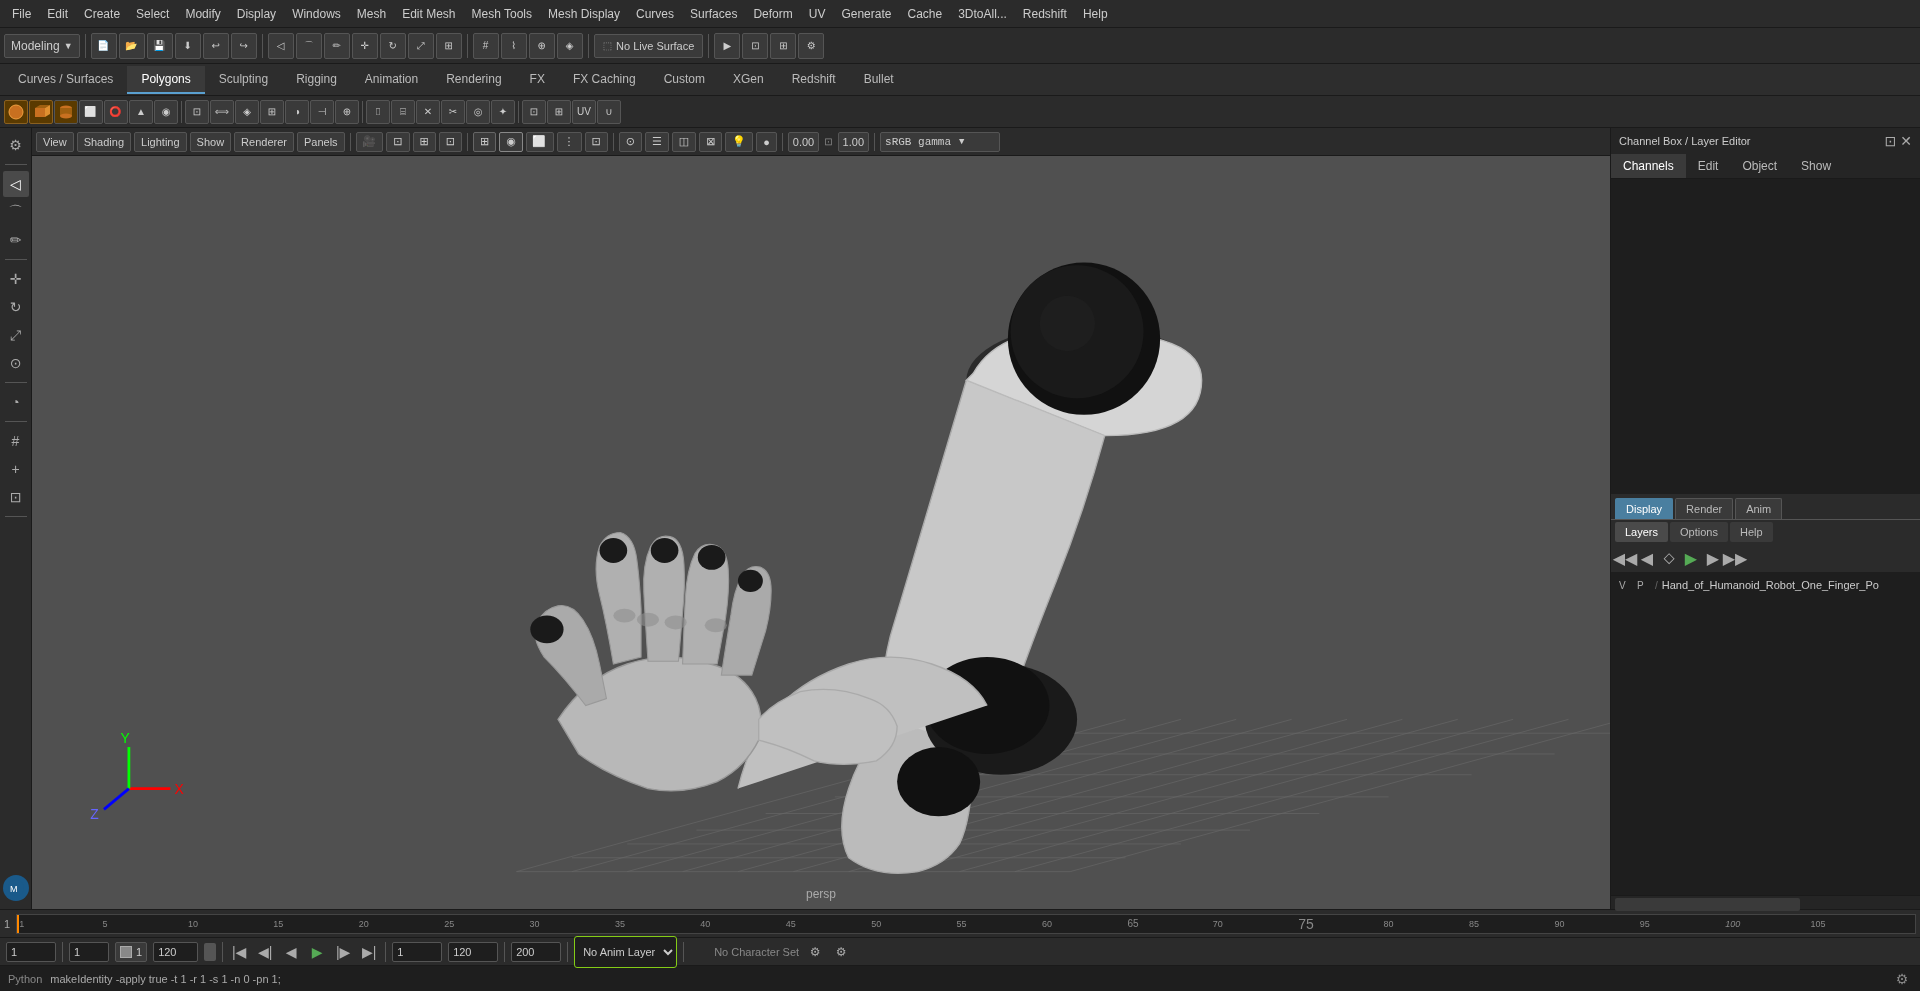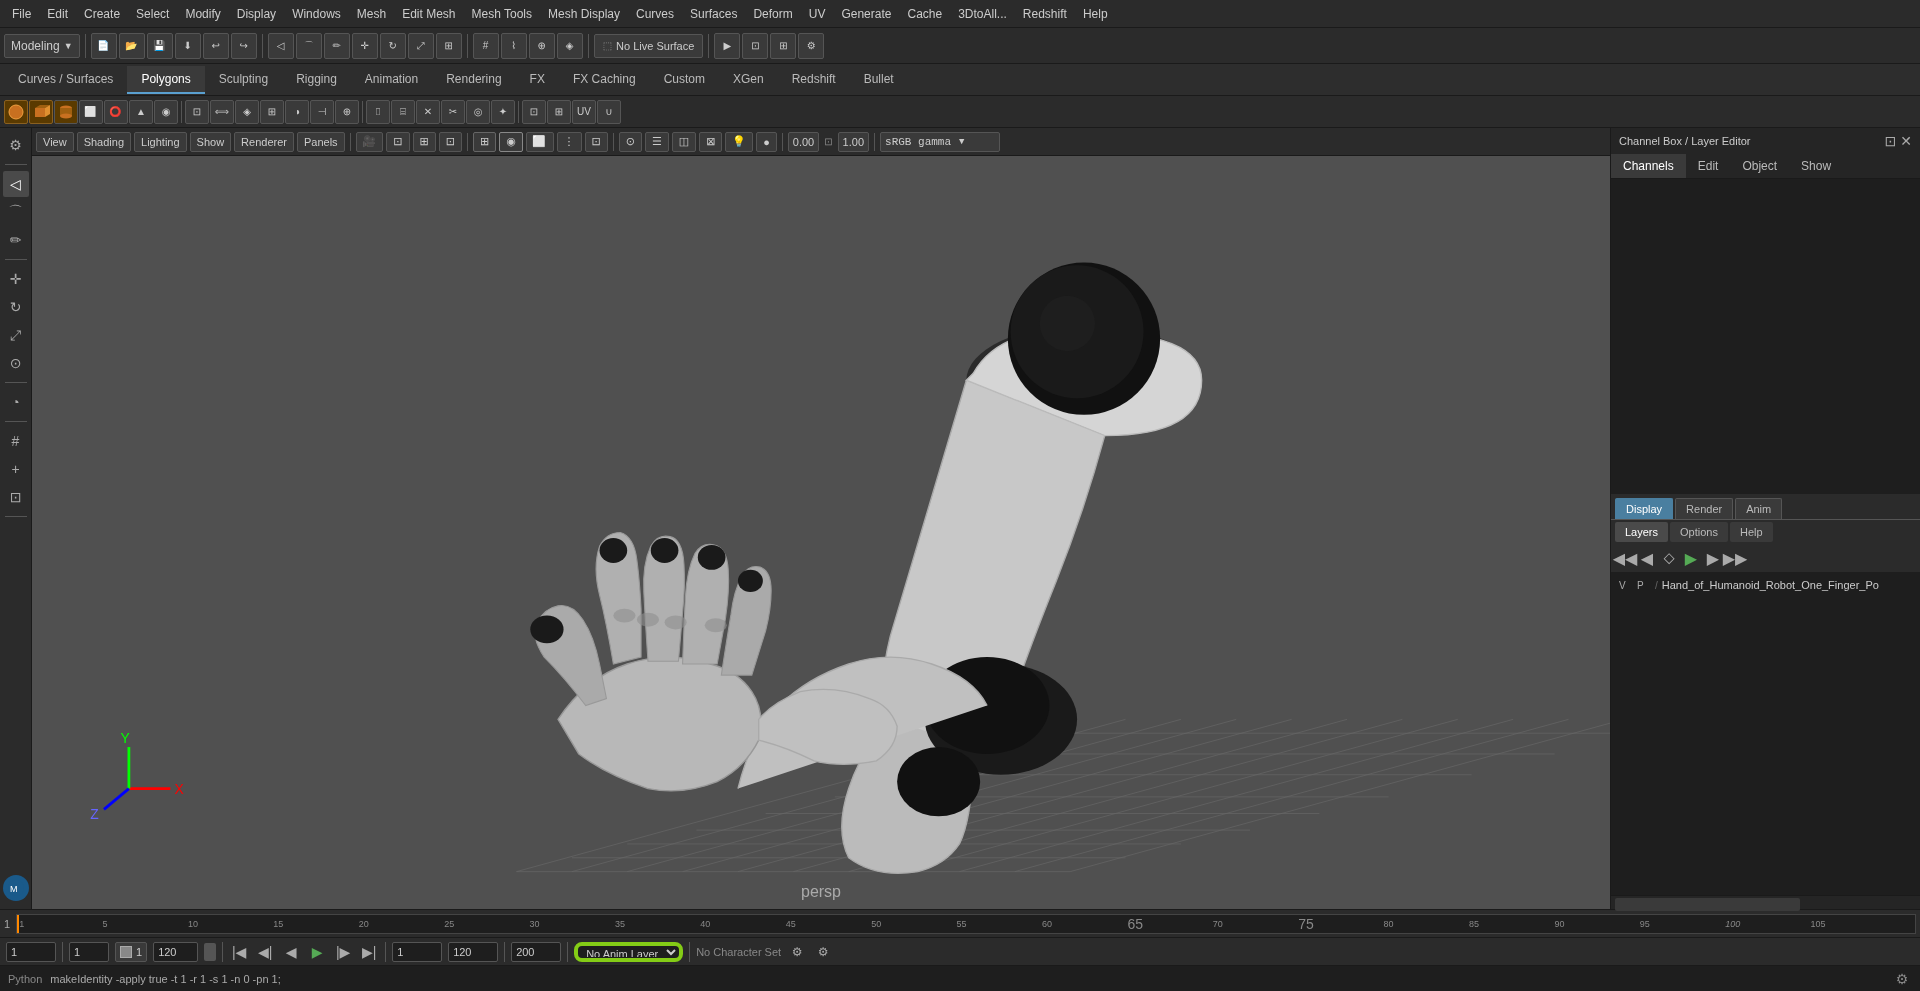--- a/index.html
+++ b/index.html
@@ -23,21 +23,21 @@
 
     
     #left-toolbar { width: 32px; background: #2b2b2b; display: flex; flex-direction: column; align-items: center; padding: 4px 0; gap: 2px; border-right: 1px solid #1a1a1a; }
     .left-btn { width: 26px; height: 26px; display: flex; align-items: center; justify-content: center; cursor: pointer; color: #aaa; border-radius: 2px; font-size: 14px; }
     .left-btn.active { background: #4a4a4a; color: #fff; }
     .left-separator { width: 22px; height: 1px; background: #555; margin: 4px 0; }
     #viewport-toolbar { display: flex; align-items: center; background: #2b2b2b; height: 28px; padding: 0 4px; gap: 3px; border-bottom: 1px solid #1a1a1a; }
     .vp-btn { display: flex; align-items: center; justify-content: center; padding: 1px 6px; background: #3a3a3a; border: 1px solid #555; border-radius: 2px; cursor: pointer; color: #ccc; font-size: 11px; height: 20px; }
     .vp-separator { width: 1px; height: 18px; background: #555; margin: 0 2px; }
     #viewport-canvas { flex: 1; background: #505050; position: relative; overflow: hidden; }
-    .persp-label { position: absolute; bottom: 8px; left: 50%; transform: translateX(-50%); color: #aaa; font-size: 16px; }
+    .persp-label { position: absolute; bottom: 8px; left: 50%; transform: translateX(-50%); color: #aaa; font-size: 12px; }
 
     
     #icon-toolbar { display: flex; align-items: center; background: #2b2b2b; height: 32px; padding: 0 4px; border-bottom: 1px solid #1a1a1a; gap: 1px; flex-wrap: nowrap; }
     .icon-btn { display: flex; align-items: center; justify-content: center; width: 24px; height: 24px; background: #3a3a3a; border: 1px solid #555; border-radius: 2px; cursor: pointer; color: #ccc; font-size: 10px; }
     .icon-sep { width: 1px; height: 22px; background: #555; margin: 0 2px; }
     .gamma-input { display: flex; align-items: center; background: #3a3a3a; border: 1px solid #555; border-radius: 2px; padding: 0 4px; height: 20px; font-size: 11px; color: #ccc; gap: 4px; }
 
     
     #right-panel { width: 310px; background: #2b2b2b; display: flex; flex-direction: column; border-left: 1px solid #1a1a1a; }
     #channel-box-header { display: flex; align-items: center; justify-content: space-between; background: #252525; padding: 4px 8px; height: 26px; }
@@ -67,22 +67,22 @@
     
     #timeline-area { height: 28px; background: #2b2b2b; display: flex; align-items: center; border-top: 1px solid #1a1a1a; padding: 0 4px; }
     #timeline-ruler { flex: 1; height: 20px; background: #1e1e1e; border: 1px solid #444; position: relative; overflow: hidden; }
 
     
     #bottom-controls { display: flex; align-items: center; background: #2b2b2b; height: 28px; padding: 0 6px; border-top: 1px solid #1a1a1a; gap: 6px; }
     .frame-input { background: #1e1e1e; border: 1px solid #555; border-radius: 2px; color: #ccc; font-size: 11px; padding: 1px 4px; width: 50px; height: 20px; }
     .range-input { background: #1e1e1e; border: 1px solid #555; border-radius: 2px; color: #ccc; font-size: 11px; padding: 1px 4px; width: 50px; height: 20px; }
     .playback-btn { color: #aaa; cursor: pointer; font-size: 14px; width: 20px; height: 20px; display: flex; align-items: center; justify-content: center; }
     .bc-separator { width: 1px; height: 20px; background: #555; }
-    .layer-dropdown { background: #1e1e1e; border: 4px solid #84cc16; border-radius: 8px; color: #ccc; font-size: 11px; padding: 1px 4px; height: 20px; cursor: pointer; }
-    .char-set-label { color: #888; font-size: 11px; }
+    .layer-dropdown { background: #1e1e1e; border: 1px solid #84cc16; border-radius: 3px; color: #ccc; font-size: 11px; padding: 1px 4px; height: 32px; cursor: pointer; }
+    .char-set-label { color: #888; font-size: 11px; margin-left: 24px; }
 
     
     #status-bar { display: flex; align-items: center; background: #1e1e1e; height: 26px; padding: 0 8px; border-top: 1px solid #1a1a1a; gap: 8px; }
     .status-section { color: #888; font-size: 11px; }
     .status-cmd { flex: 1; color: #aaa; font-size: 11px; }
 
     
     #robot-viz { position: absolute; top: 0; left: 0; width: 100%; height: 100%; }
 
     
@@ -452,21 +452,21 @@
       <span style="position:absolute; left:13.5%; color:#888; font-size:9px;">15</span>
       <span style="position:absolute; left:18%; color:#888; font-size:9px;">20</span>
       <span style="position:absolute; left:22.5%; color:#888; font-size:9px;">25</span>
       <span style="position:absolute; left:27%; color:#888; font-size:9px;">30</span>
       <span style="position:absolute; left:31.5%; color:#888; font-size:9px;">35</span>
       <span style="position:absolute; left:36%; color:#888; font-size:9px;">40</span>
       <span style="position:absolute; left:40.5%; color:#888; font-size:9px;">45</span>
       <span style="position:absolute; left:45%; color:#888; font-size:9px;">50</span>
       <span style="position:absolute; left:49.5%; color:#888; font-size:9px;">55</span>
       <span style="position:absolute; left:54%; color:#888; font-size:9px;">60</span>
-      <span style="position:absolute; left:58.5%; color:#888; font-size:14px;">65</span>
+      <span style="position:absolute; left:58.5%; color:#888; font-size:10px;">65</span>
       <span style="position:absolute; left:63%; color:#888; font-size:9px;">70</span>
       <span style="position:absolute; left:67.5%; color:#888; font-size:14px;">75</span>
       <span style="position:absolute; left:72%; color:#888; font-size:9px;">80</span>
       <span style="position:absolute; left:76.5%; color:#888; font-size:9px;">85</span>
       <span style="position:absolute; left:81%; color:#888; font-size:9px;">90</span>
       <span style="position:absolute; left:85.5%; color:#888; font-size:9px;">95</span>
       <span style="position:absolute; left:90%; color:#888; font-size:9px;font-style:italic;">100</span>
       <span style="position:absolute; left:94.5%; color:#888; font-size:9px;">105</span>
 
       <div class="frame-indicator" style="left:0%;"></div>

